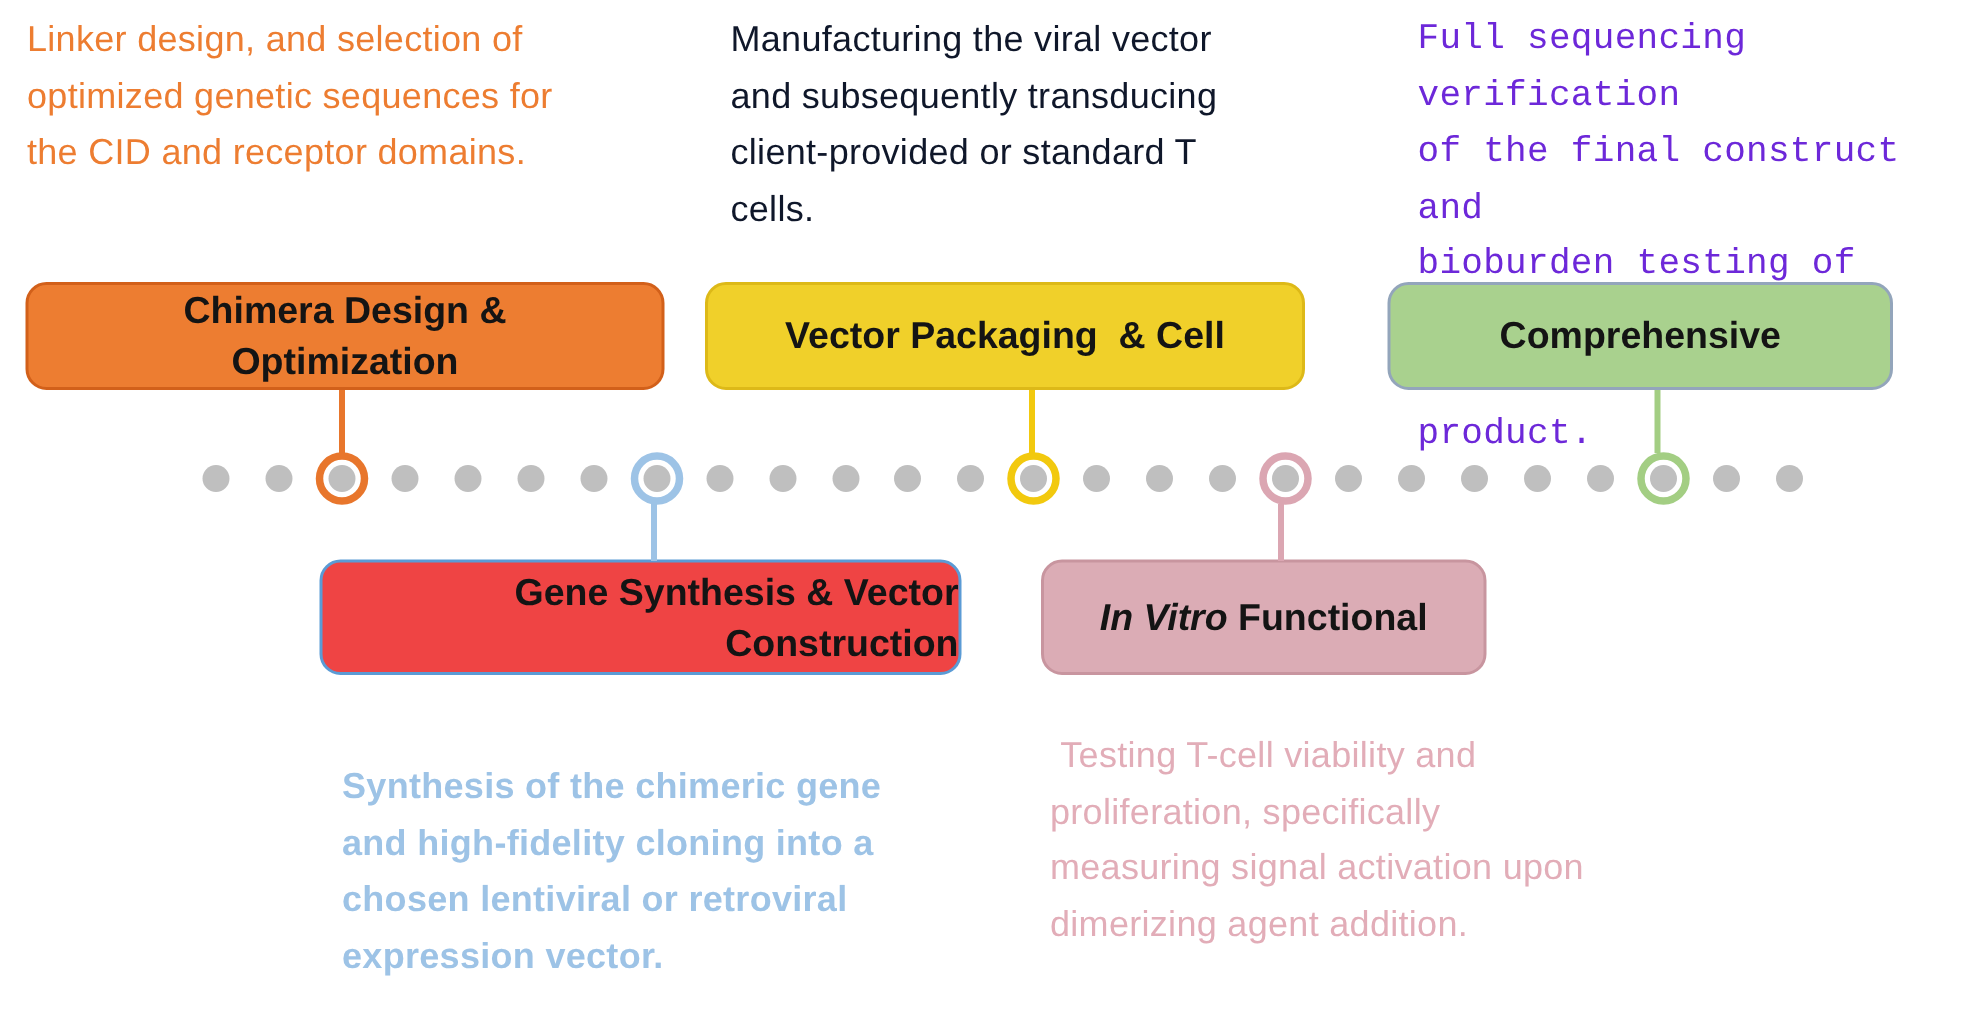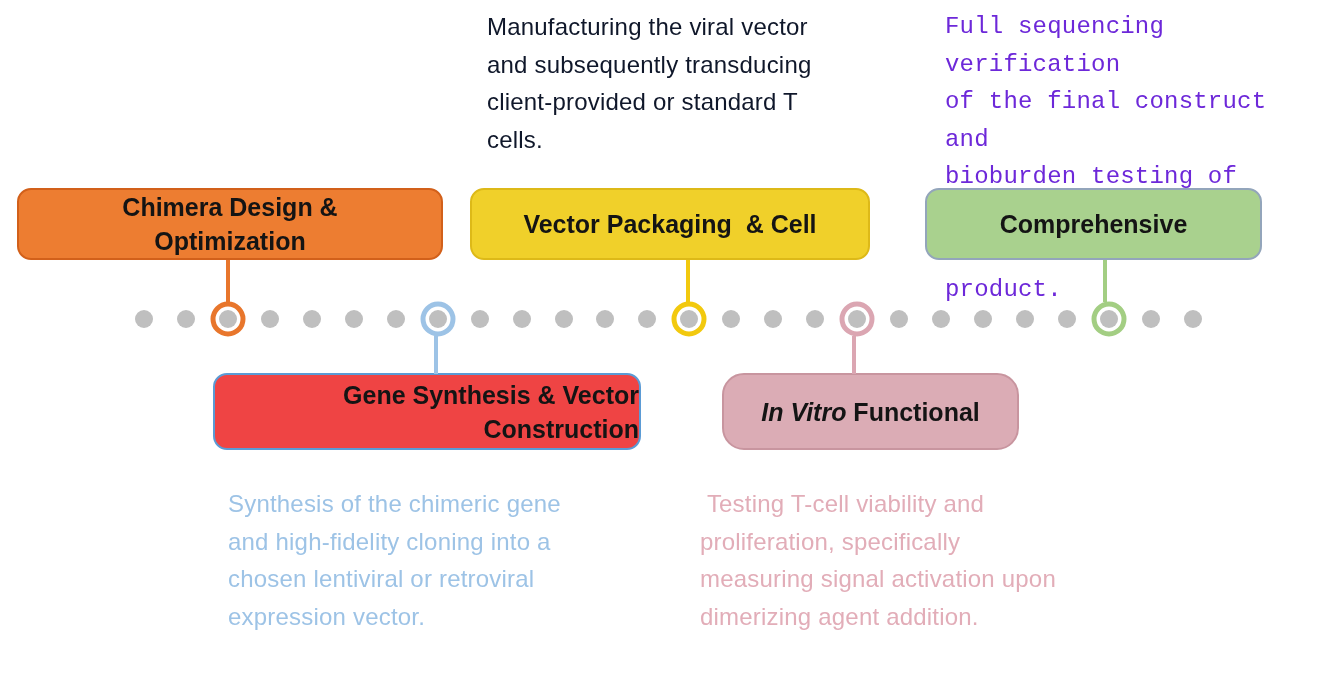--- a/index.html
+++ b/index.html
@@ -29,39 +29,42 @@
     width:35px;height:35px;box-sizing:border-box;border:5px solid;border-radius:50%;
     background:transparent;
   }
   
   .s0-desc{left:18px;top:8px;width:390px;}
   .s0-box{left:17px;top:188px;width:426px;height:72px;}
   .s0-conn{left:226px;top:260px;height:42px;}
 
   .s1-box{left:213px;top:373px;width:428px;height:77px;}
   .s1-conn{left:434px;top:336px;height:38px;}
-  .s1-desc{left:228px;top:485px;width:420px;}
+  .s1-desc{left:228px;top:506px;width:420px;font-weight:bold;}
 
   .s2-desc{left:487px;top:8px;width:400px;}
   .s2-box{left:470px;top:188px;width:400px;height:72px;}
   .s2-conn{left:686px;top:260px;height:42px;}
 
-  .s3-box{left:722px;top:373px;width:297px;height:77px;border-radius:22px;}
+  .s3-box{left:694px;top:373px;width:297px;height:77px;}
   .s3-conn{left:852px;top:336px;height:38px;}
   .s3-desc{left:700px;top:485px;width:450px;}
 
   .s4-desc{left:945px;top:8px;width:350px;}
   .s4-box{left:925px;top:188px;width:337px;height:72px;}
   .s4-conn{left:1103px;top:260px;height:42px;}
 </style>
 </head>
 <body>
 
 <div class="canvas">
 
+  <div class="desc s0-desc" style="color: rgb(237, 125, 49);">Linker design, and selection of
+optimized genetic sequences for
+the CID and receptor domains.</div>
   <div class="box s0-box" style="background: rgb(237, 125, 49); border-color: rgb(210, 96, 26);">
     <div class="bline"><em></em><span>Chimera Design &amp;</span></div>
     <div class="bline">Optimization</div>
   </div>
   <div class="conn s0-conn" style="background: rgb(232, 118, 44);"></div>
 
   <div class="box s1-box" style="background: #ef4444; border-color: rgb(91, 155, 213); text-align: right;">
     <div class="bline"><em></em><span>Gene Synthesis &amp; Vector</span></div>
     <div class="bline">Construction</div>
   </div>

